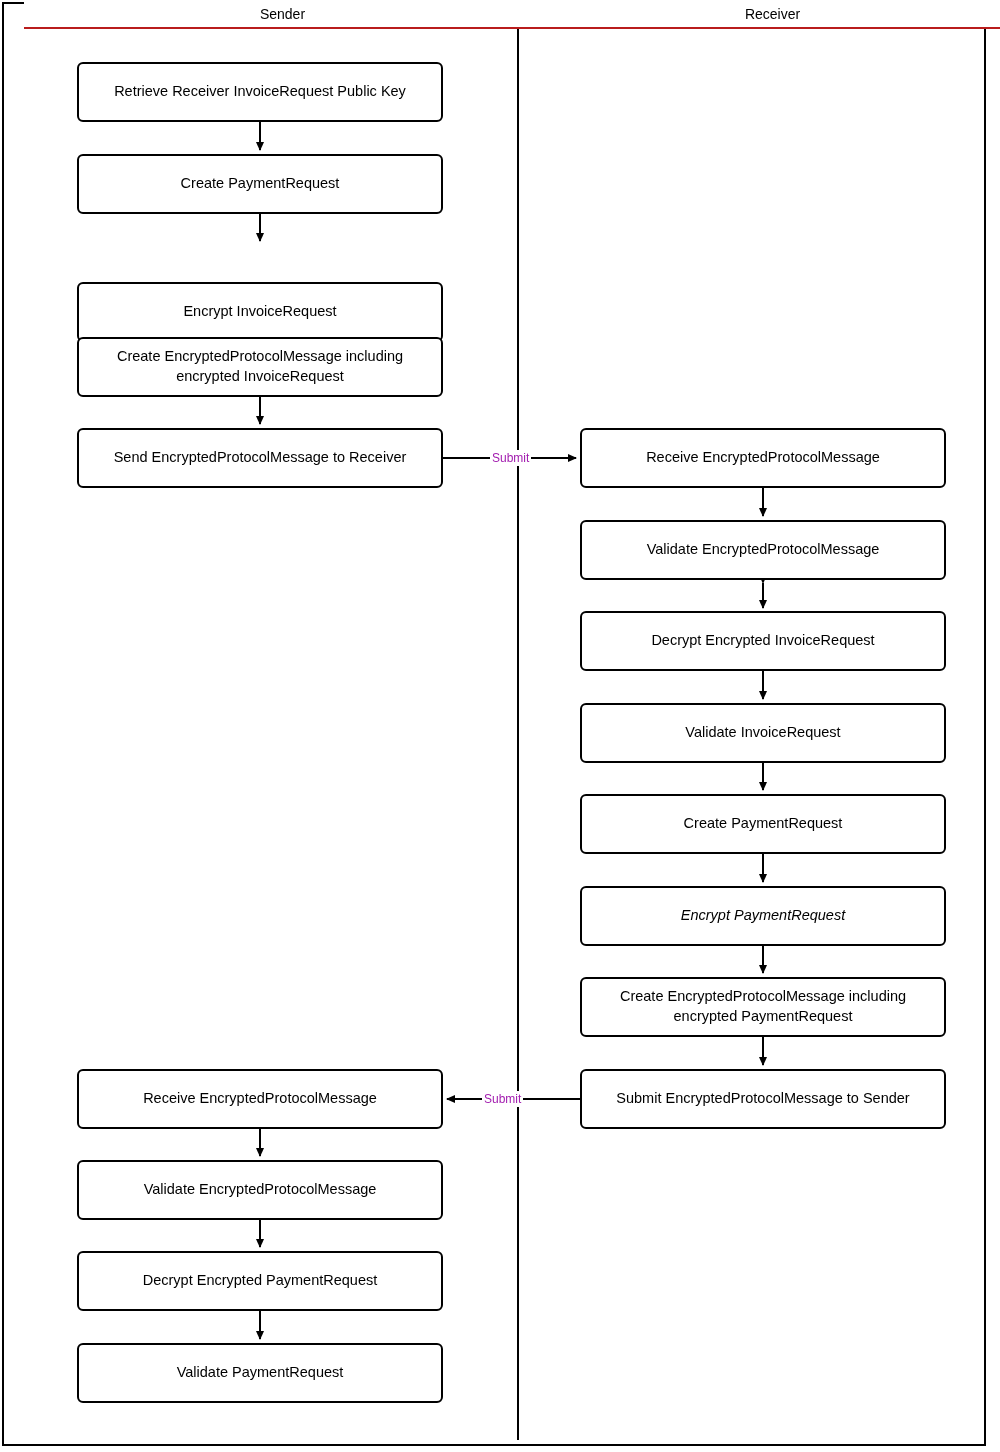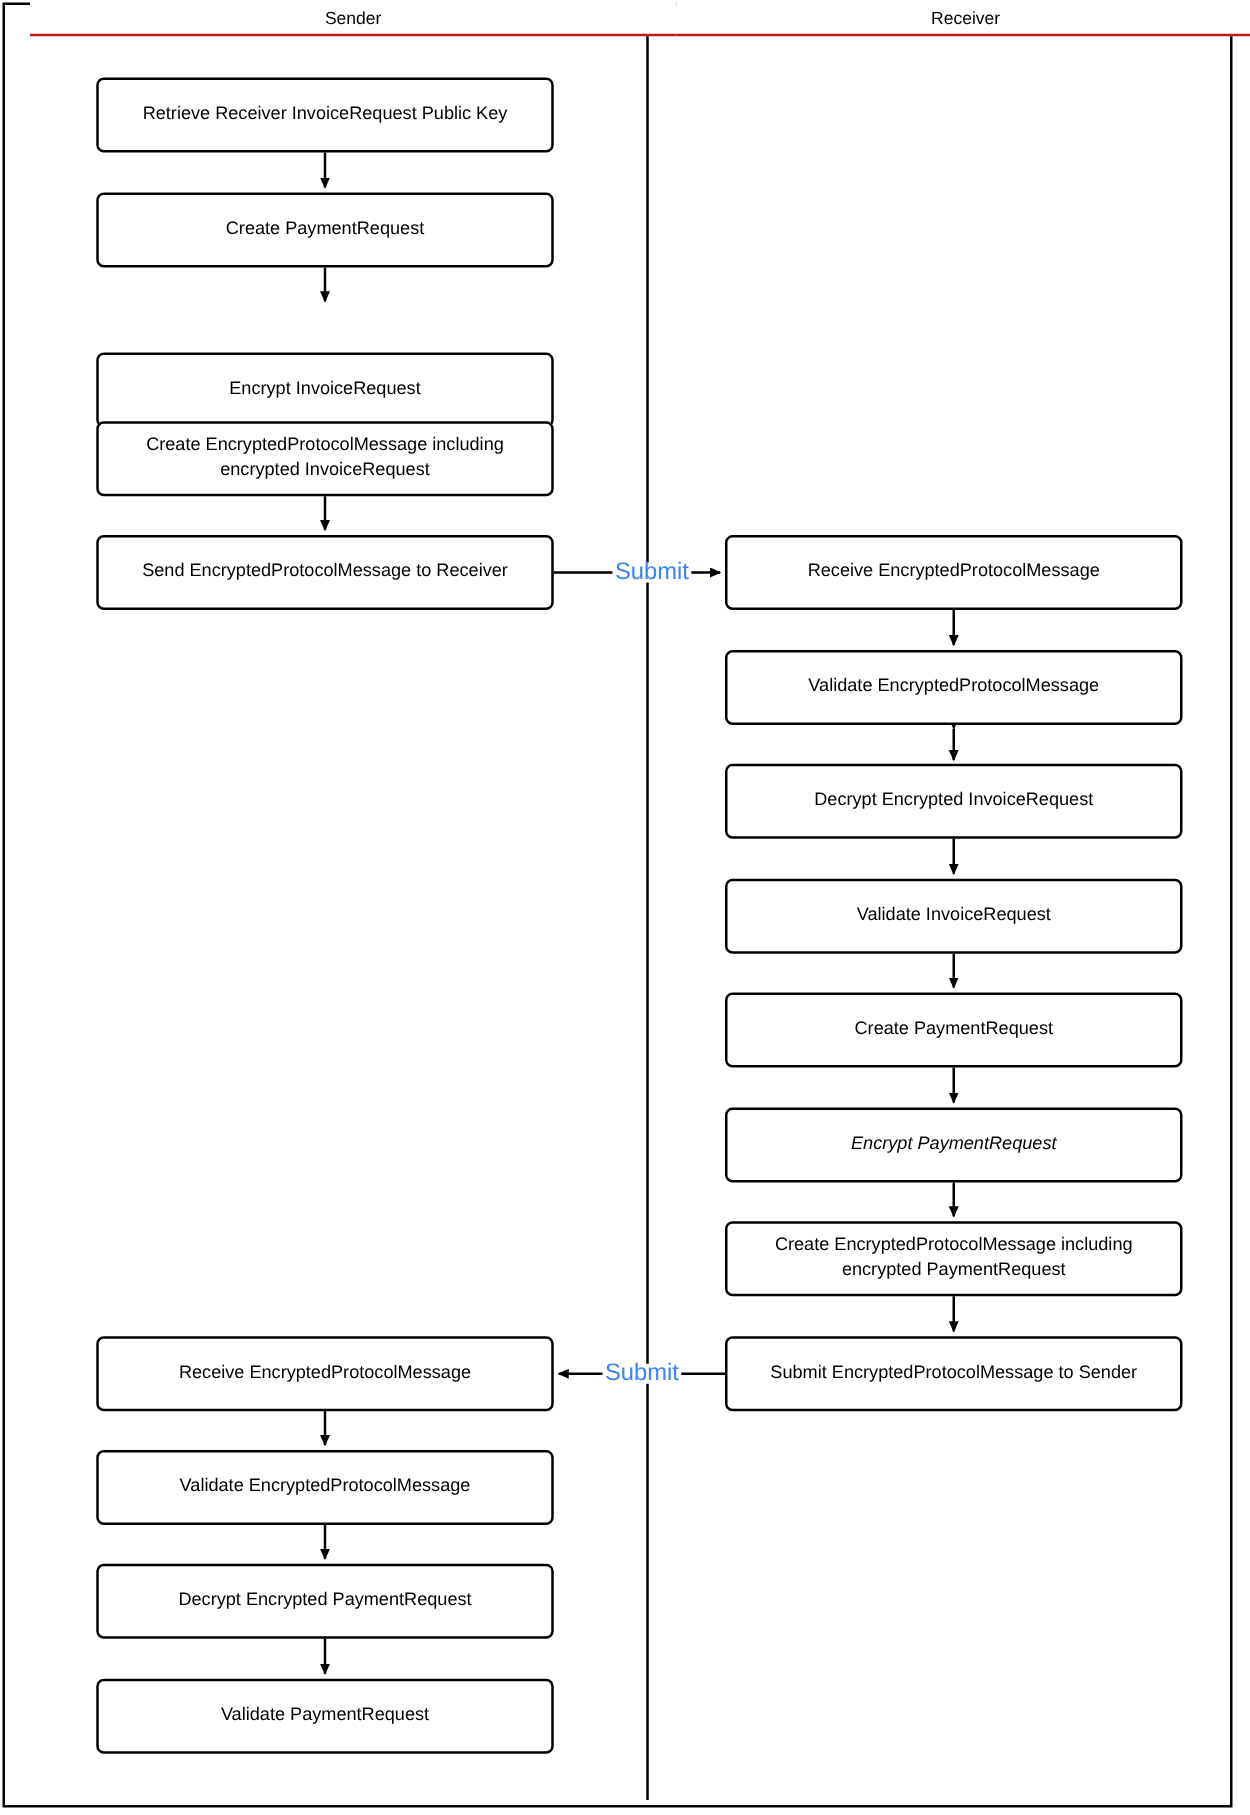--- a/index.html
+++ b/index.html
@@ -83,25 +83,25 @@
     left: 0;
     top: 0;
     width: 1000px;
     height: 1452px;
     pointer-events: none;
   }
 
   
   .edge-label {
     position: absolute;
-    font-size: 19px;
+    font-size: 12px;
     background: #ffffff;
     padding: 0 2px;
     line-height: 16px;
-    color: #3b82f6;
+    color: #a21caf;
     white-space: nowrap;
   }
 </style>
 </head>
 <body>
 
 <div id="diagram">
 
   <div class="frame"></div>
 

